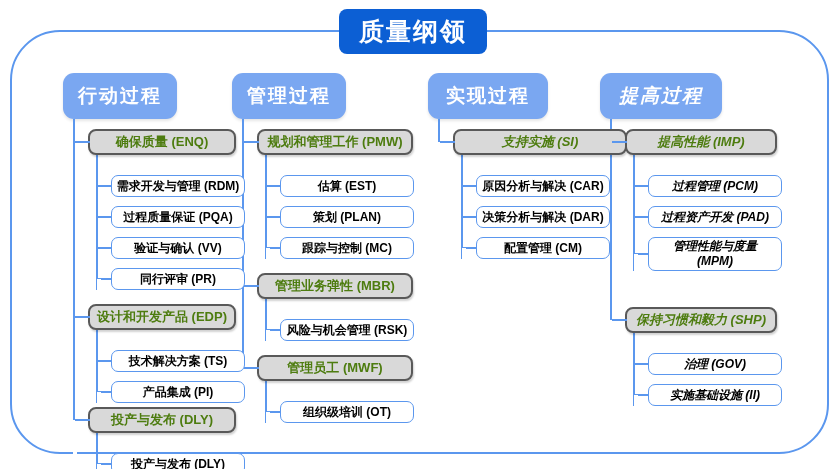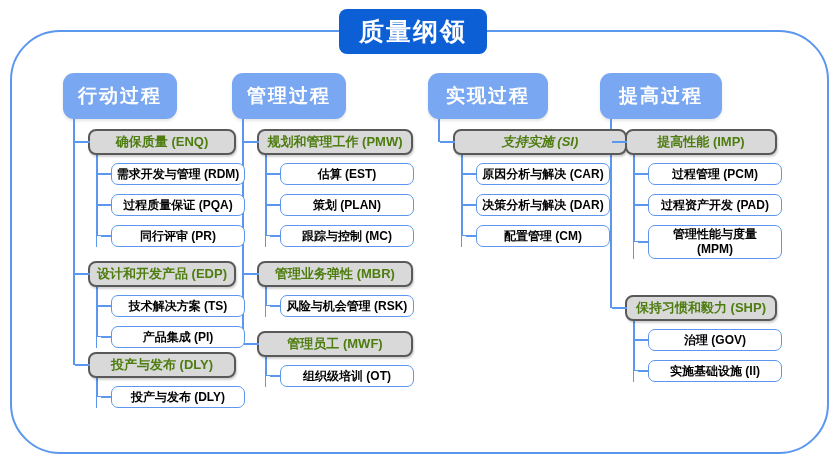--- a/index.html
+++ b/index.html
@@ -21,21 +21,21 @@
   .title{
     position:absolute;left:339px;top:9px;width:148px;height:45px;z-index:5;
     background:var(--title);border-radius:8px;color:#fff;
     font-size:25px;font-weight:bold;letter-spacing:2px;
     display:flex;align-items:center;justify-content:center;
   }
   .column{position:absolute;top:73px;}
   .col1{left:63px;}
   .col2{left:232px;}
   .col3{left:428px;}
-  .col4{left:600px;}
+  .col4{left:600px;font-style:italic;}
   .pheader{
     height:46px;background:var(--header);border-radius:11px;color:#fff;
     font-size:19px;font-weight:bold;letter-spacing:2px;
     display:flex;align-items:center;justify-content:center;
     box-shadow:0 2px 3px rgba(0,0,0,0.10);box-sizing:border-box;
   }
   .col1 .pheader,.col2 .pheader{width:114px;}
   .col3 .pheader{width:120px;}
   .col4 .pheader{width:122px;}
   .groups{
@@ -60,21 +60,21 @@
   .col1 .gray{width:148px;}
   .col2 .gray{width:156px;}
   .col3 .gray{width:174px;font-style:italic;}
   .col4 .gray{width:152px;}
   .gray::before{
     content:'';position:absolute;left:-15px;top:calc(50% - 1px);
     width:15px;height:2px;background:var(--line);
   }
   .children{
     margin-left:8px;border-left:2px solid var(--line);
-    padding-left:13px;padding-top:8px;position:relative;
+    padding-left:13px;padding-top:20px;position:relative;
   }
   .child{
     position:relative;width:134px;min-height:22px;background:#fff;
     border:1.5px solid var(--line);border-radius:7px;
     display:flex;align-items:center;justify-content:center;text-align:center;
     font-size:12px;font-weight:bold;color:#000;line-height:1.25;
     white-space:pre-line;box-sizing:border-box;padding:1px 2px;z-index:1;
   }
   .child + .child{margin-top:9px;}
   .child::before{
@@ -93,20 +93,21 @@
   <div class="title">质量纲领</div>
 
   <div class="column col1">
     <div class="pheader">行动过程</div>
     <div class="groups">
       <div class="group">
         <div class="gray">确保质量 (ENQ)</div>
         <div class="children">
           <div class="child">需求开发与管理 (RDM)</div>
           <div class="child">过程质量保证 (PQA)</div>
+          <div class="child">验证与确认 (VV)</div>
           <div class="child">同行评审 (PR)</div>
         </div>
       </div>
       <div class="group">
         <div class="gray">设计和开发产品 (EDP)</div>
         <div class="children">
           <div class="child">技术解决方案 (TS)</div>
           <div class="child">产品集成 (PI)</div>
         </div>
       </div>

